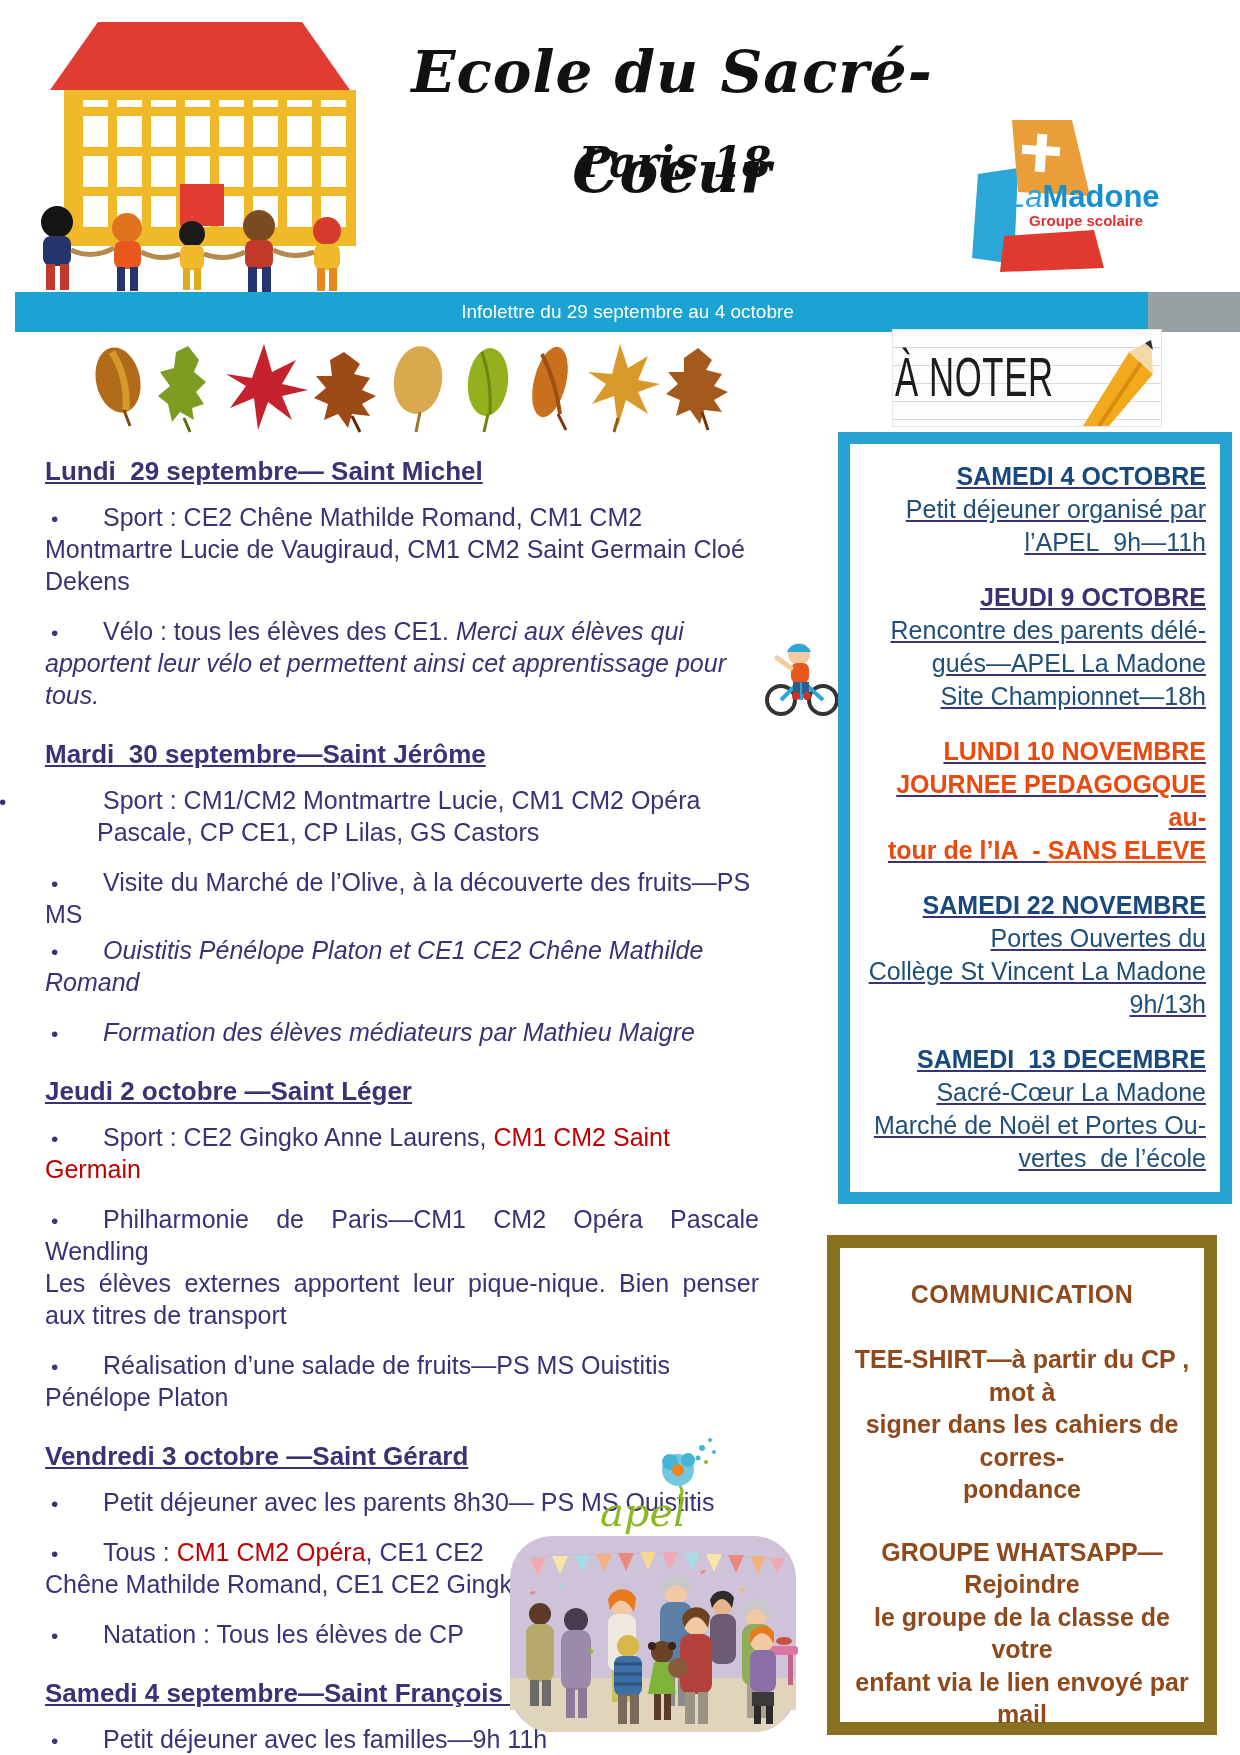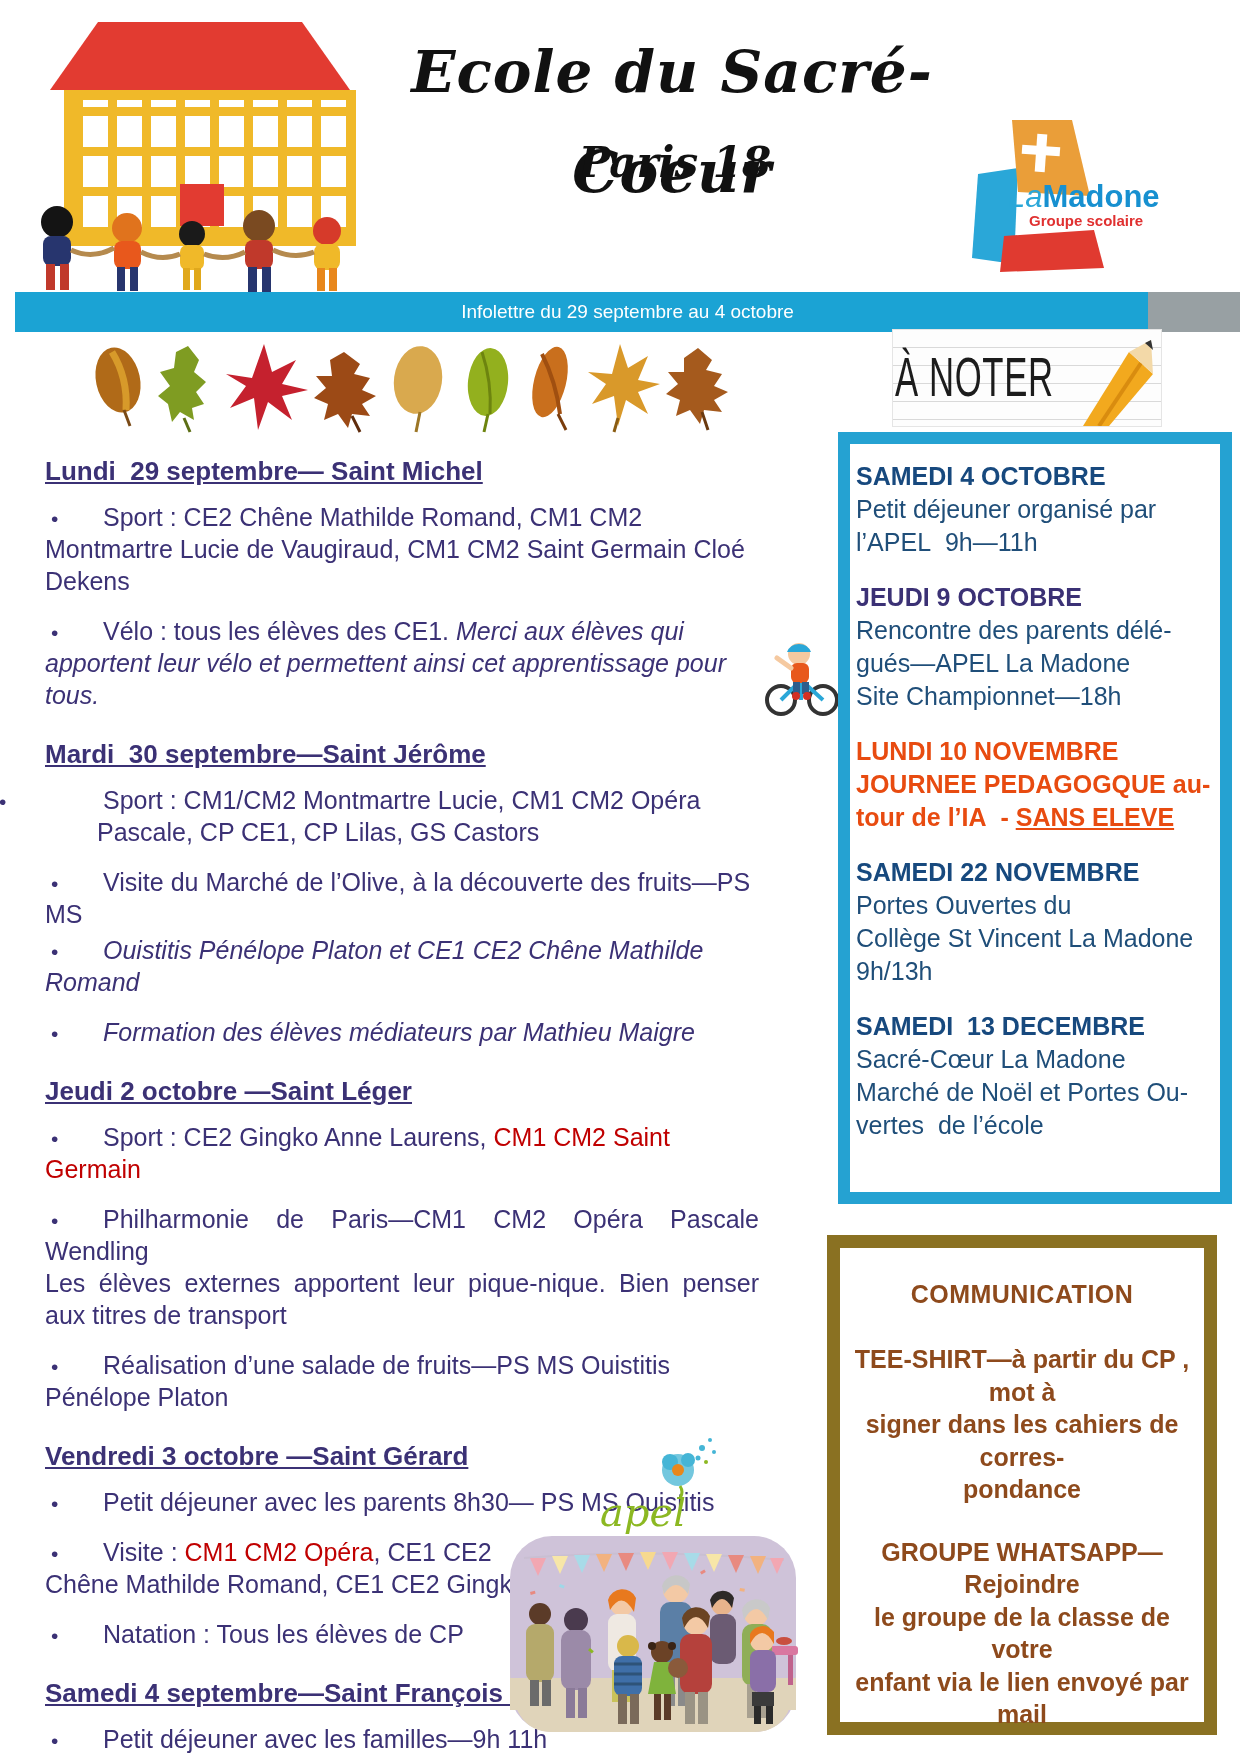--- a/index.html
+++ b/index.html
@@ -56,21 +56,21 @@
   .red{color:#c00000;}
 
   
   .apel{position:absolute;}
   .apel-word{position:absolute;left:0;bottom:0;font-family:"DejaVu Serif",serif;font-style:italic;
         color:#8cb822;font-size:44px;line-height:40px;}
   .apel.small .apel-word{font-size:40px;}
 
   
   .note-box{position:absolute;left:838px;top:432px;width:394px;height:772px;box-sizing:border-box;
-        border:12px solid #25a2d2;background:#fff;padding:10px 6px;text-align:left;}
+        border:12px solid #25a2d2;background:#fff;padding:10px 14px;text-align:right;text-decoration:underline;}
   .ev-title{font-size:25px;font-weight:bold;margin-top:24px;}
   .ev-title:first-child{margin-top:8px;}
   .t-blue{color:#17497e;}
   .t-purple{color:#3b3175;}
   .t-orange{color:#e84b10;}
   .ev-body{font-size:25px;color:#1f4e79;line-height:1.32;white-space:pre-line;margin-top:2px;}
   .b-orange{color:#e84b10;font-weight:bold;}
   .u{text-decoration:underline;}
 
   
@@ -206,21 +206,21 @@
       <p class="item tight"><span class="bullet">•</span><span>Visite du Marché de l’Olive, à la découverte des fruits—PS MS</span></p>
       <p class="item"><span class="bullet">•</span><span class="italic">Ouistitis Pénélope Platon et CE1 CE2 Chêne Mathilde Romand</span></p>
       <p class="item"><span class="bullet">•</span><span class="italic">Formation des élèves médiateurs par Mathieu Maigre</span></p>
       <div class="section-heading">Jeudi 2 octobre —Saint Léger</div>
       <p class="item"><span class="bullet">•</span><span>Sport : CE2 Gingko Anne Laurens, </span><span class="red">CM1 CM2 Saint Germain</span></p>
       <p class="item justify"><span class="bullet">•</span><span>Philharmonie de Paris—CM1 CM2 Opéra Pascale Wendling
 Les élèves externes apportent leur pique-nique. Bien penser aux titres de transport</span></p>
       <p class="item"><span class="bullet">•</span><span>Réalisation d’une salade de fruits—PS MS Ouistitis Pénélope Platon</span></p>
       <div class="section-heading">Vendredi 3 octobre —Saint Gérard</div>
       <p class="item"><span class="bullet">•</span><span>Petit déjeuner avec les parents 8h30— PS MS Ouistitis</span></p>
-      <p class="item"><span class="bullet">•</span><span>Visite : </span><span class="red">CM1 CM2 Opéra</span><span>, CE1 CE2
+      <p class="item"><span class="bullet">•</span><span>Tous : </span><span class="red">CM1 CM2 Opéra</span><span>, CE1 CE2
 Chêne Mathilde Romand, CE1 CE2 Gingko Anne Laurens</span></p>
       <p class="item"><span class="bullet">•</span><span>Natation : Tous les élèves de CP</span></p>
       <div class="section-heading">Samedi 4 septembre—Saint François d’Assise</div>
       <p class="item"><span class="bullet">•</span><span>Petit déjeuner avec les familles—9h 11h</span></p>
     </div>
 
   <svg class="bike" width="78" height="88" viewBox="0 0 78 88">
     <circle cx="18" cy="68" r="14" fill="none" stroke="#333" stroke-width="4"></circle>
     <circle cx="60" cy="68" r="14" fill="none" stroke="#333" stroke-width="4"></circle>
     <path d="M18 68 L38 48 L60 68 M38 48 L38 68" stroke="#2aa7d8" stroke-width="4" fill="none"></path>

